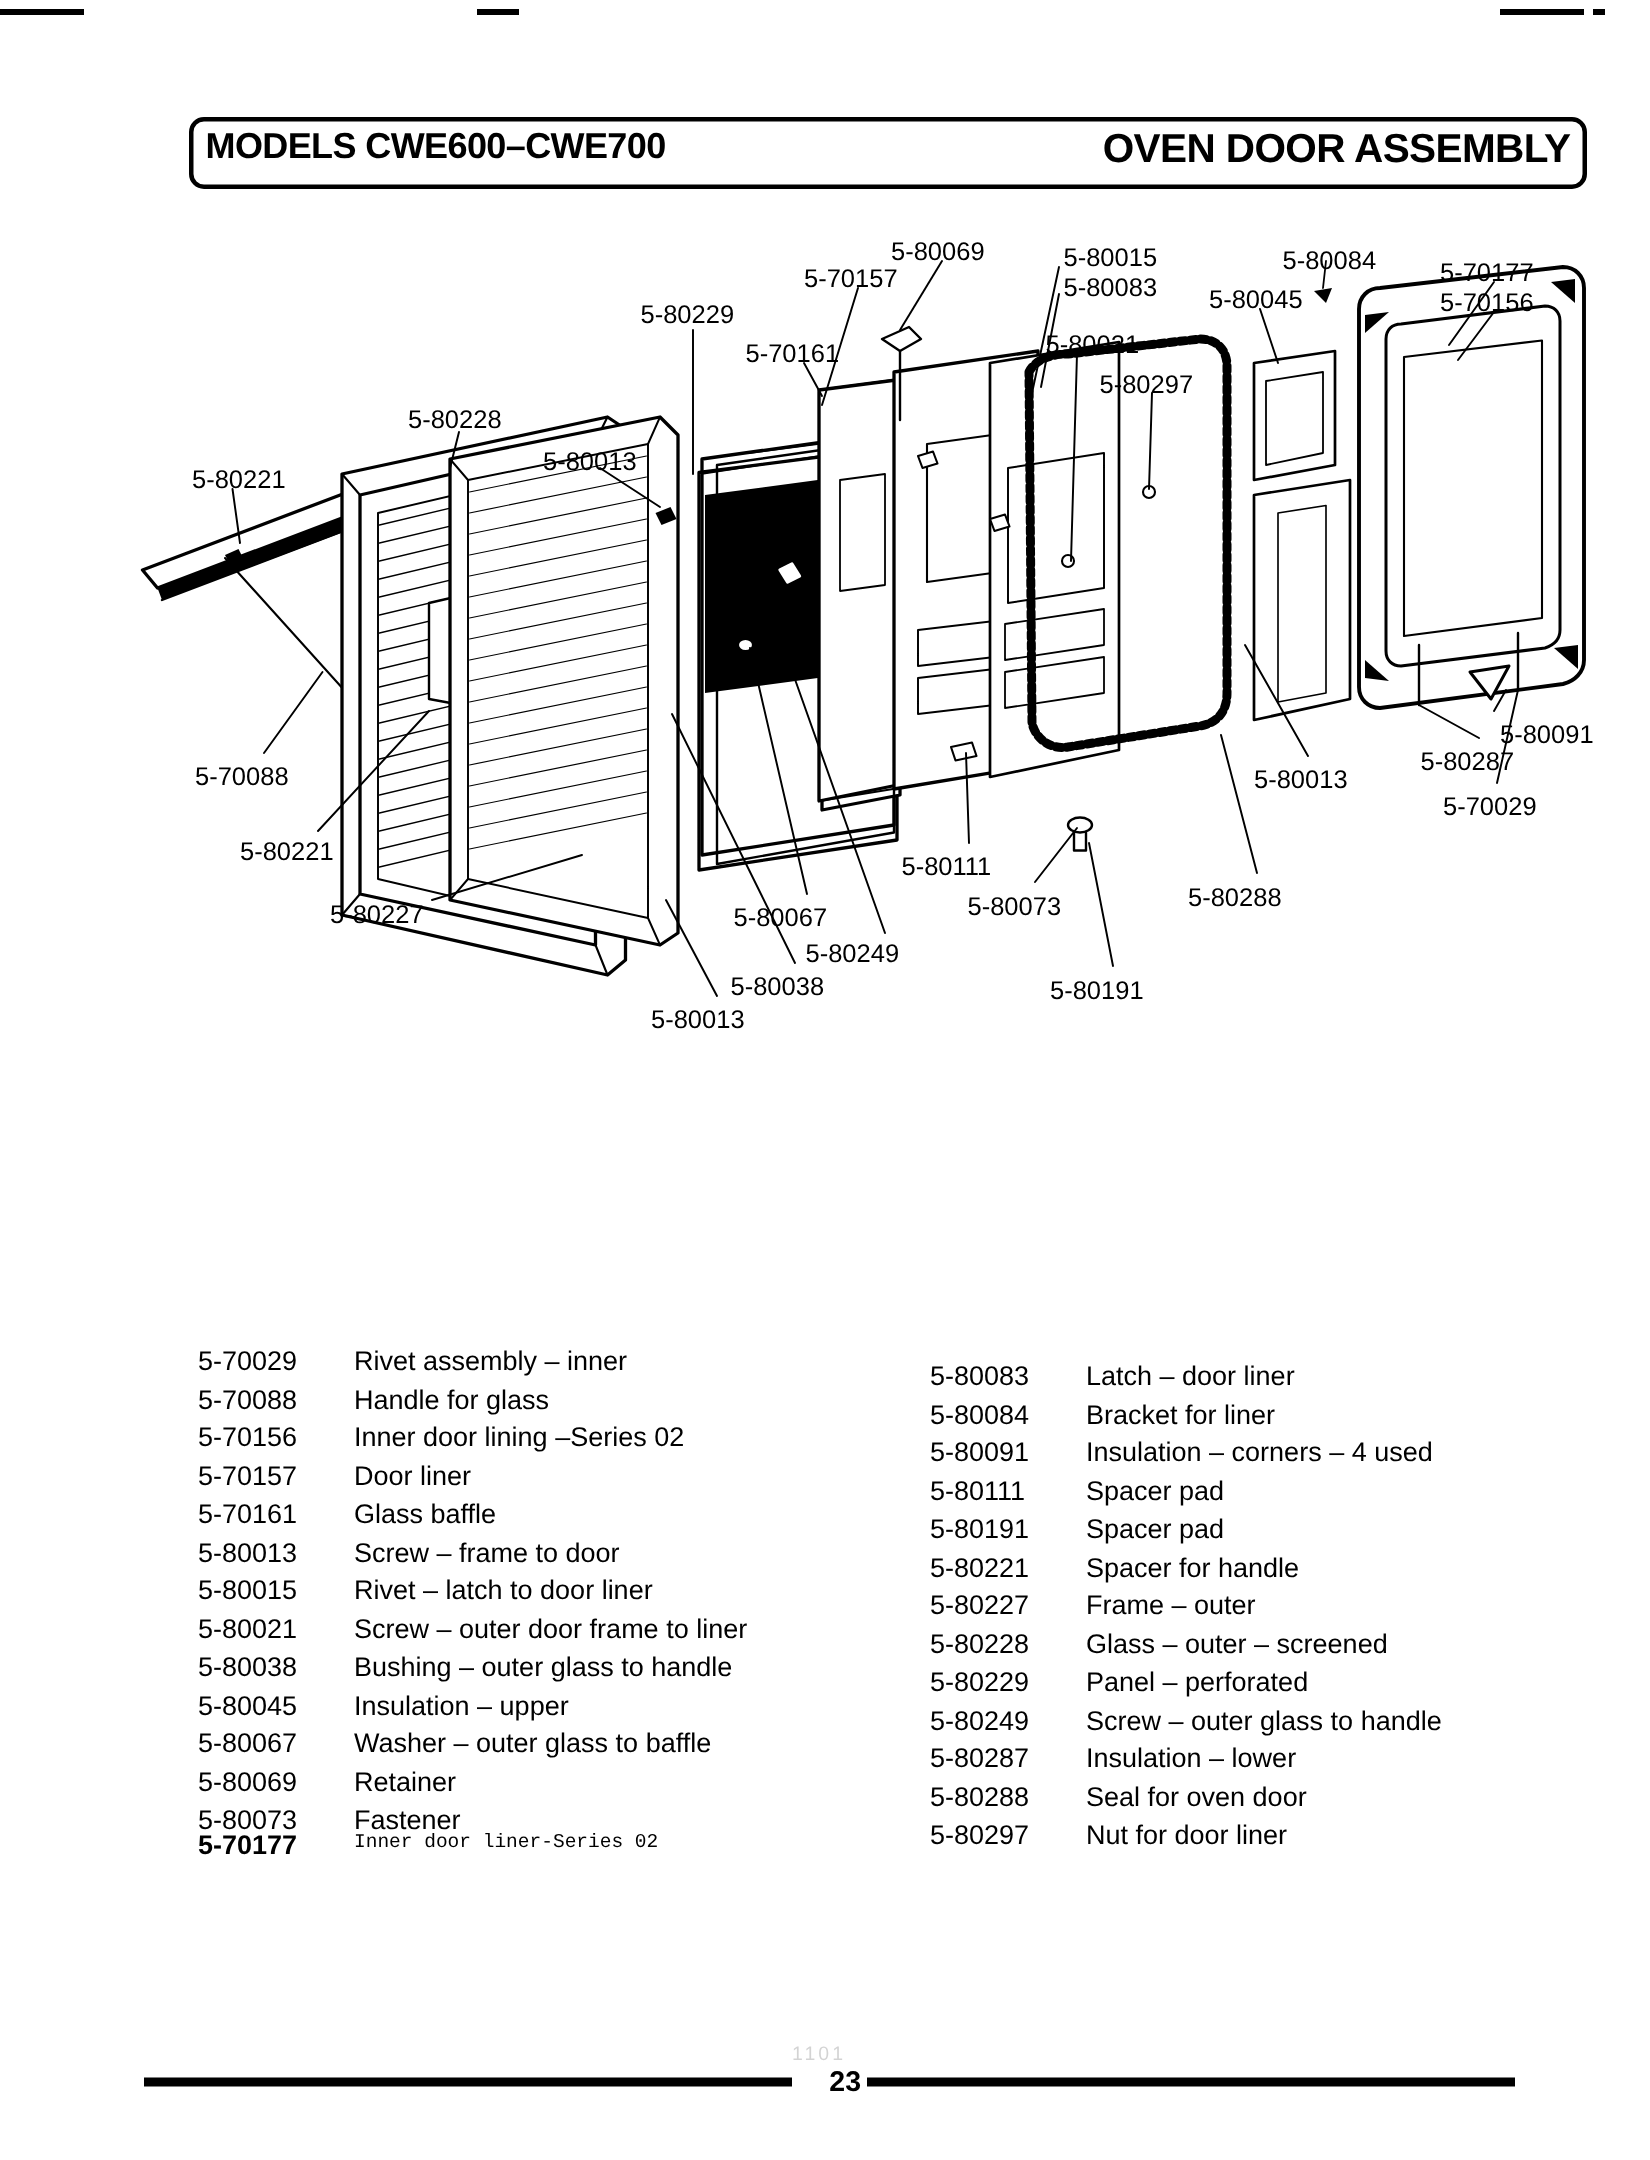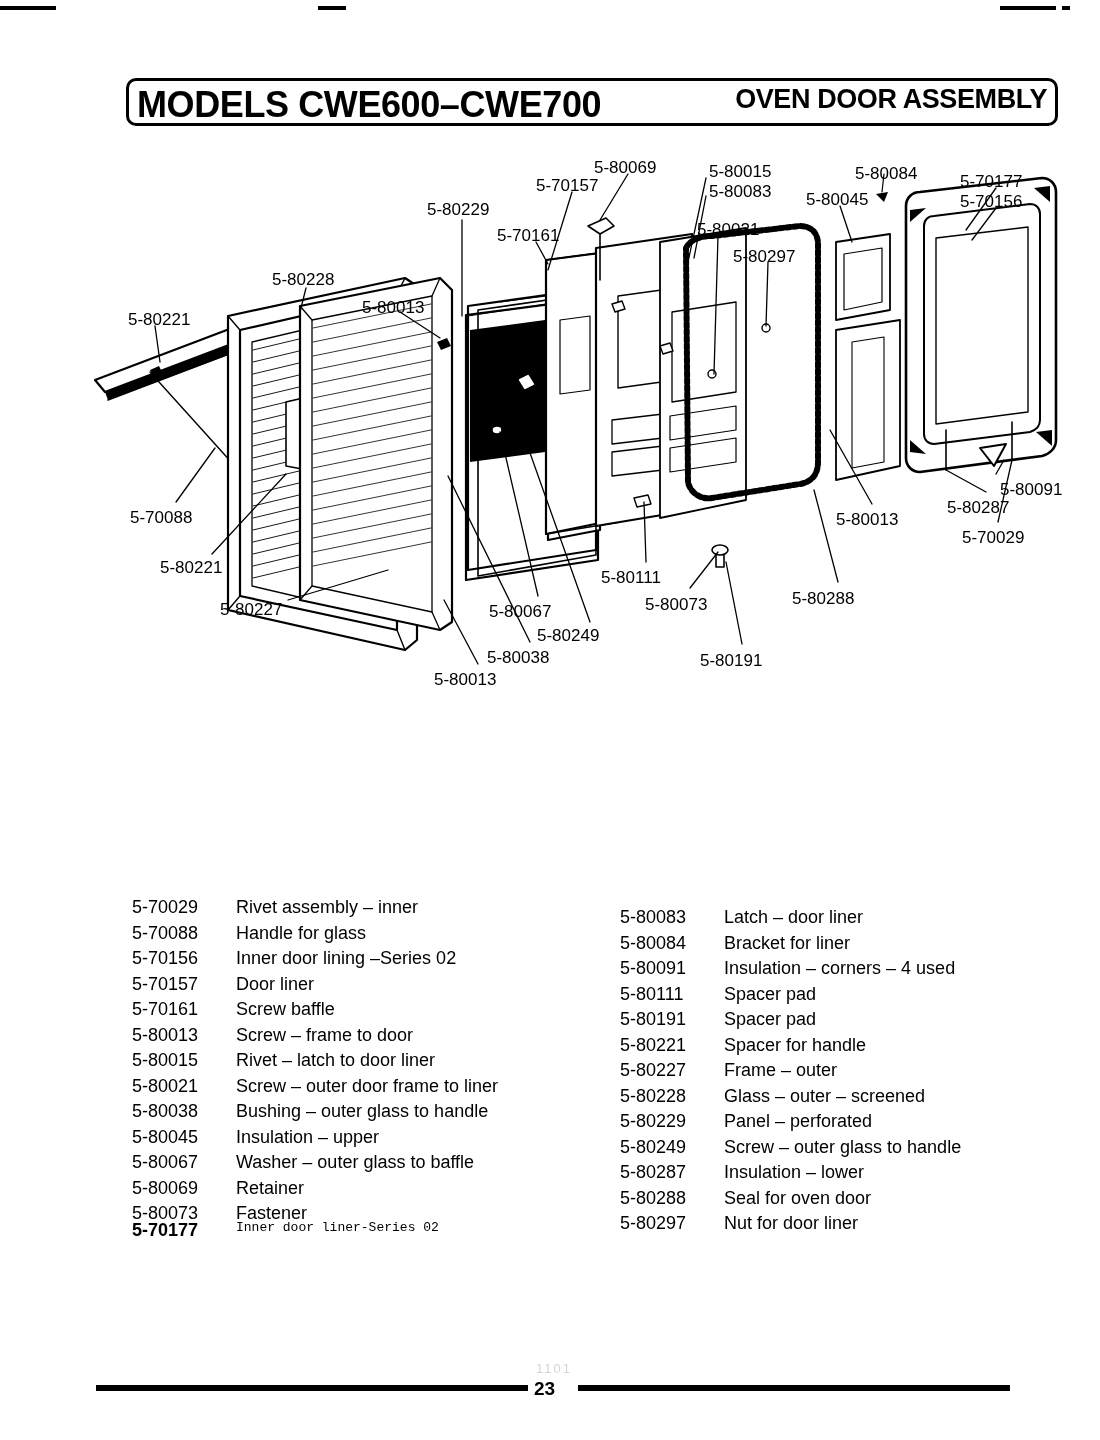--- a/index.html
+++ b/index.html
@@ -24,21 +24,21 @@
     width: 932px;
     height: 48px;
     border: 3px solid #000;
     border-radius: 10px;
     box-sizing: border-box;
   }
   .header-bar .title-left {
     position: absolute;
     left: 8px;
     top: 3px;
-    font-size: 36px;
+    font-size: 24px;
     font-weight: bold;
     letter-spacing: -0.4px;
     white-space: nowrap;
   }
   .header-bar .title-right {
     position: absolute;
     right: 8px;
     top: 3px;
     font-size: 27px;
     font-weight: bold;
@@ -131,34 +131,35 @@
     top: 10px;
     width: 432px;
     height: 6px;
     background: #000;
   }
   .footer .page-no {
     position: absolute;
     left: 534px;
     top: 3px;
     width: 40px;
-    text-align: left;
+    text-align: right;
     font-size: 19px;
     font-weight: bold;
   }
   .footer .smudge {
     position: absolute;
-    left: 536px;
+    left: 504px;
     top: -14px;
     width: 60px;
     height: 14px;
     opacity: 0.25;
     font-size: 13px;
     color: #555;
     letter-spacing: 2px;
+    text-align: right;
   }
   .corner-mark {
     position: absolute;
     background: #000;
   }
 </style>
 </head>
 <body>
 
 <div class="corner-mark" style="left:0;top:6px;width:56px;height:4px;"></div>
@@ -429,21 +430,21 @@
     <div class="prow">
         <span class="pnum">5-70156</span>
         <span class="pdesc">Inner door lining –Series 02</span>
       </div>
     <div class="prow">
         <span class="pnum">5-70157</span>
         <span class="pdesc">Door liner</span>
       </div>
     <div class="prow">
         <span class="pnum">5-70161</span>
-        <span class="pdesc">Screw baffle</span>
+        <span class="pdesc">Glass baffle</span>
       </div>
     <div class="prow">
         <span class="pnum">5-80013</span>
         <span class="pdesc">Screw – frame to door</span>
       </div>
     <div class="prow">
         <span class="pnum">5-80015</span>
         <span class="pdesc">Rivet – latch to door liner</span>
       </div>
     <div class="prow">

